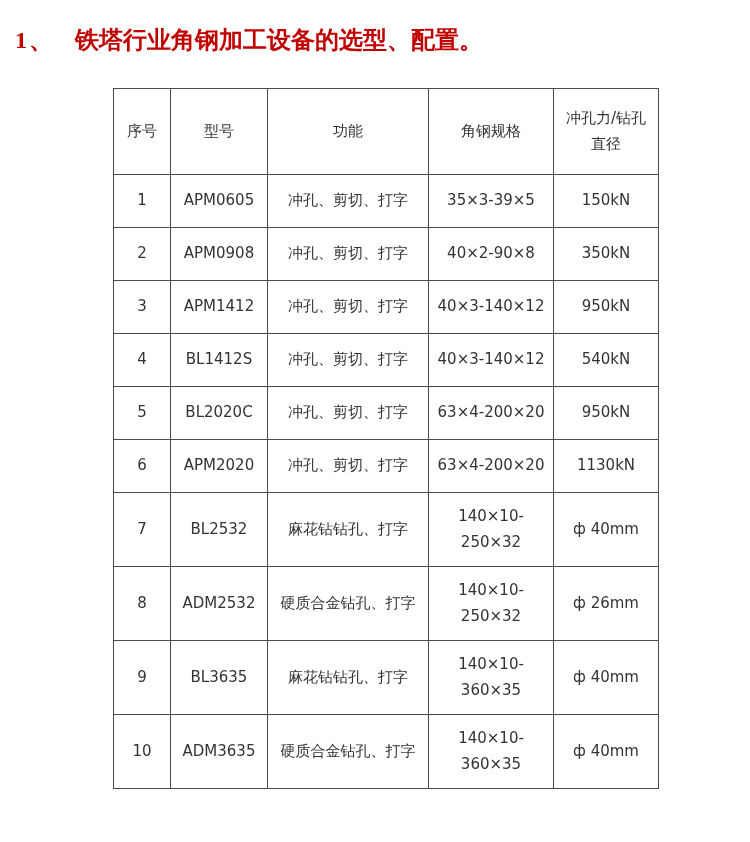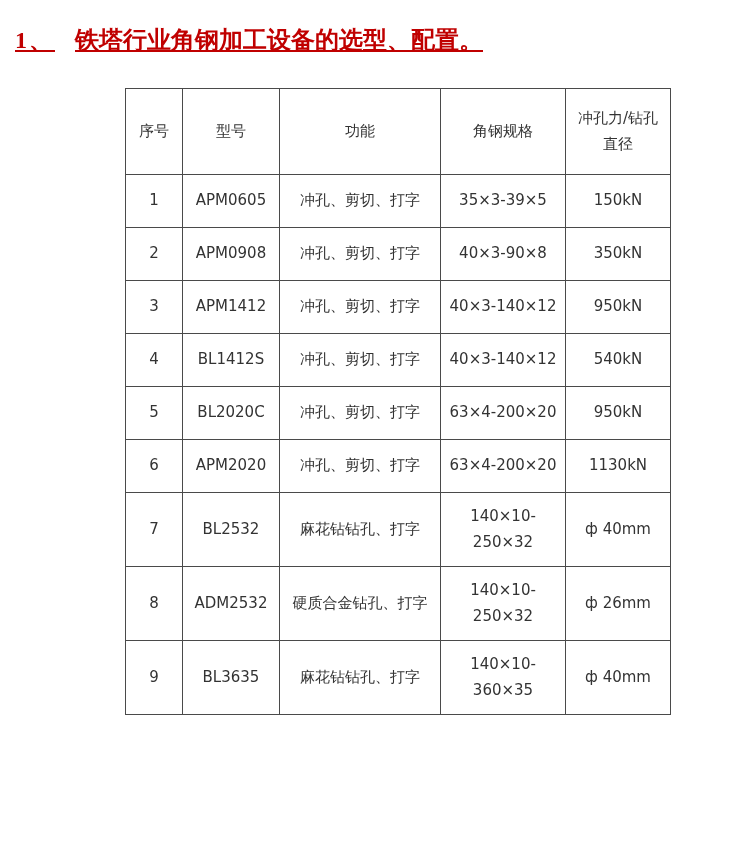--- a/index.html
+++ b/index.html
@@ -29,21 +29,20 @@
     margin-right: 20px;
     letter-spacing: 2px;
   }
   table.spec-table {
     position: absolute;
     top: 88px;
     left: 113px;
     border-collapse: collapse;
     table-layout: fixed;
     width: 545px;
-    margin-left: 12px;
   }
   table.spec-table th,
   table.spec-table td {
     border: 1px solid #4a4a4a;
     text-align: center;
     vertical-align: middle;
     font-size: 15px;
     font-weight: normal;
     color: #333333;
     white-space: pre-line;
@@ -51,21 +50,21 @@
     padding: 2px 4px;
     overflow: hidden;
   }
   table.spec-table thead th { height: 86px; }
   tr.row-short td { height: 53px; }
   tr.row-tall  td { height: 74px; }
 </style>
 </head>
 <body>
 
-<div class="heading" style="color: rgb(192, 0, 0); text-decoration: underline;">
+<div class="heading" style="color: rgb(192, 0, 0);">
   <span class="num">1、</span><span>铁塔行业角钢加工设备的选型、配置。</span>
 </div>
 
 <table class="spec-table">
   <colgroup>
     <col style="width:57px">
     <col style="width:97px">
     <col style="width:161px">
     <col style="width:125px">
     <col style="width:105px">
@@ -85,21 +84,21 @@
         <td>1</td>
         <td>APM0605</td>
         <td>冲孔、剪切、打字</td>
         <td>35×3-39×5</td>
         <td>150kN</td>
       </tr>
       <tr class="row-short">
         <td>2</td>
         <td>APM0908</td>
         <td>冲孔、剪切、打字</td>
-        <td>40×3-90×8</td>
+        <td>40×2-90×8</td>
         <td>350kN</td>
       </tr>
       <tr class="row-short">
         <td>3</td>
         <td>APM1412</td>
         <td>冲孔、剪切、打字</td>
         <td>40×3-140×12</td>
         <td>950kN</td>
       </tr>
       <tr class="row-short">
@@ -140,14 +139,22 @@
         <td>ф 26mm</td>
       </tr>
       <tr class="row-tall">
         <td>9</td>
         <td>BL3635</td>
         <td>麻花钻钻孔、打字</td>
         <td>140×10-
 360×35</td>
         <td>ф 40mm</td>
       </tr>
+      <tr class="row-tall">
+        <td>10</td>
+        <td>ADM3635</td>
+        <td>硬质合金钻孔、打字</td>
+        <td>140×10-
+360×35</td>
+        <td>ф 40mm</td>
+      </tr>
     </tbody>
 </table>
 
 </body></html>

